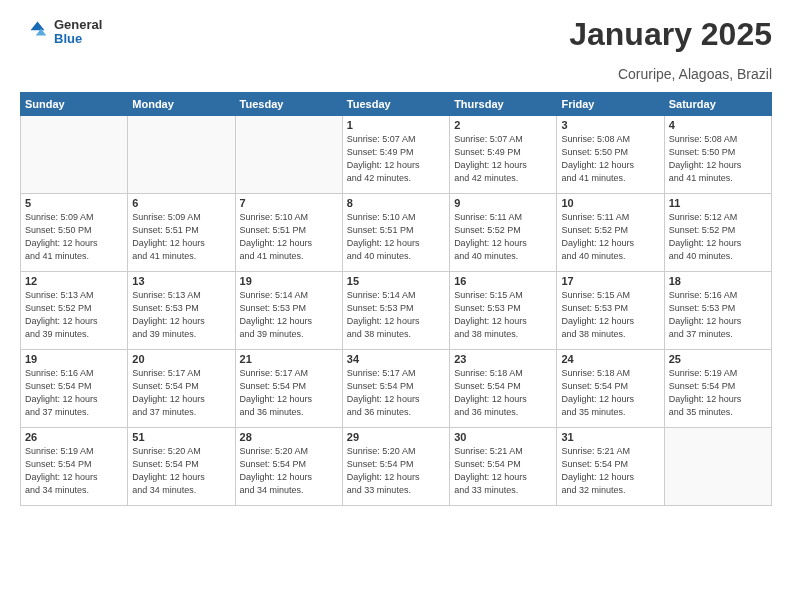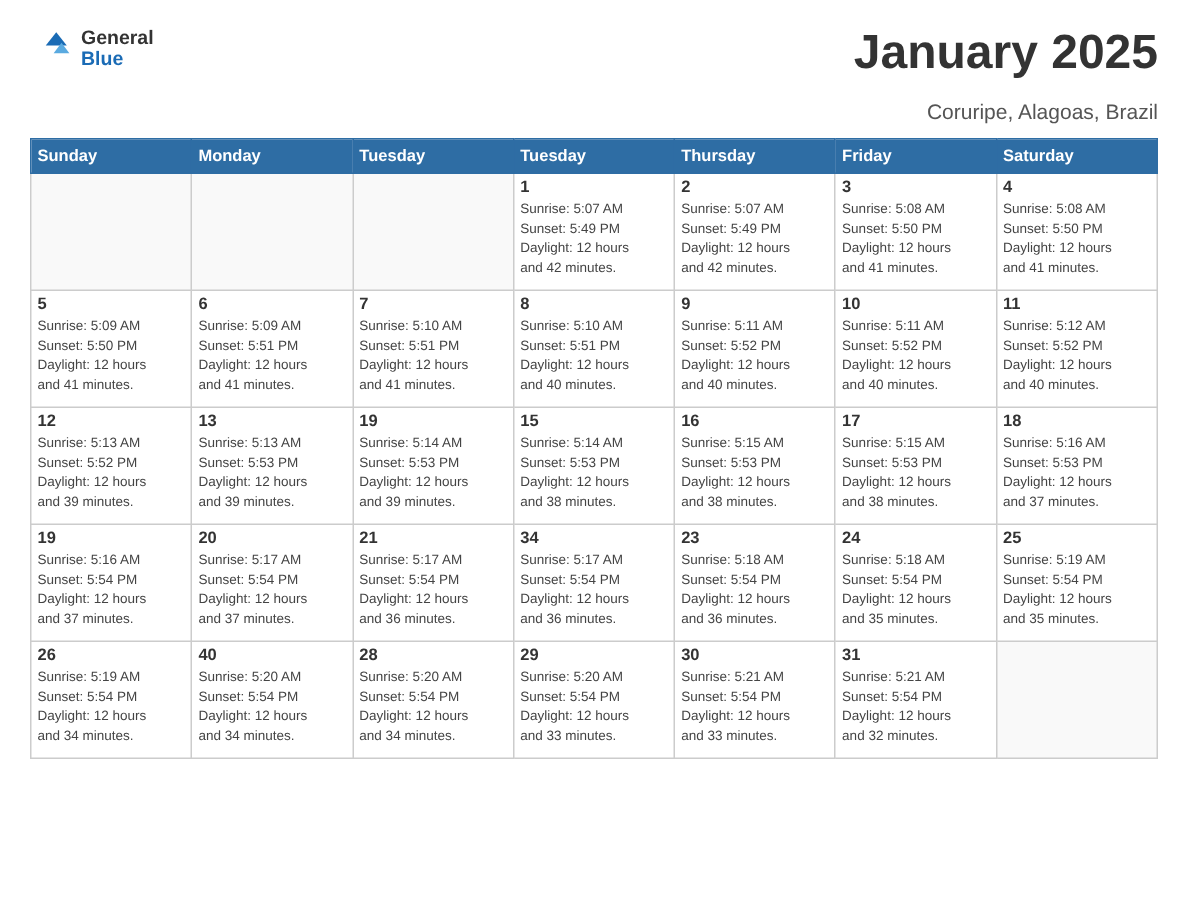--- a/index.html
+++ b/index.html
@@ -239,21 +239,21 @@
             <div class="day-num">25</div>
             <div class="cell-text">Sunrise: 5:19 AM<br>Sunset: 5:54 PM<br>Daylight: 12 hours<br>and 35 minutes.</div>
           </td>
         </tr>
         <tr>
           <td>
             <div class="day-num">26</div>
             <div class="cell-text">Sunrise: 5:19 AM<br>Sunset: 5:54 PM<br>Daylight: 12 hours<br>and 34 minutes.</div>
           </td>
           <td>
-            <div class="day-num">40</div>
+            <div class="day-num">51</div>
             <div class="cell-text">Sunrise: 5:20 AM<br>Sunset: 5:54 PM<br>Daylight: 12 hours<br>and 34 minutes.</div>
           </td>
           <td>
             <div class="day-num">28</div>
             <div class="cell-text">Sunrise: 5:20 AM<br>Sunset: 5:54 PM<br>Daylight: 12 hours<br>and 34 minutes.</div>
           </td>
           <td>
             <div class="day-num">29</div>
             <div class="cell-text">Sunrise: 5:20 AM<br>Sunset: 5:54 PM<br>Daylight: 12 hours<br>and 33 minutes.</div>
           </td>

